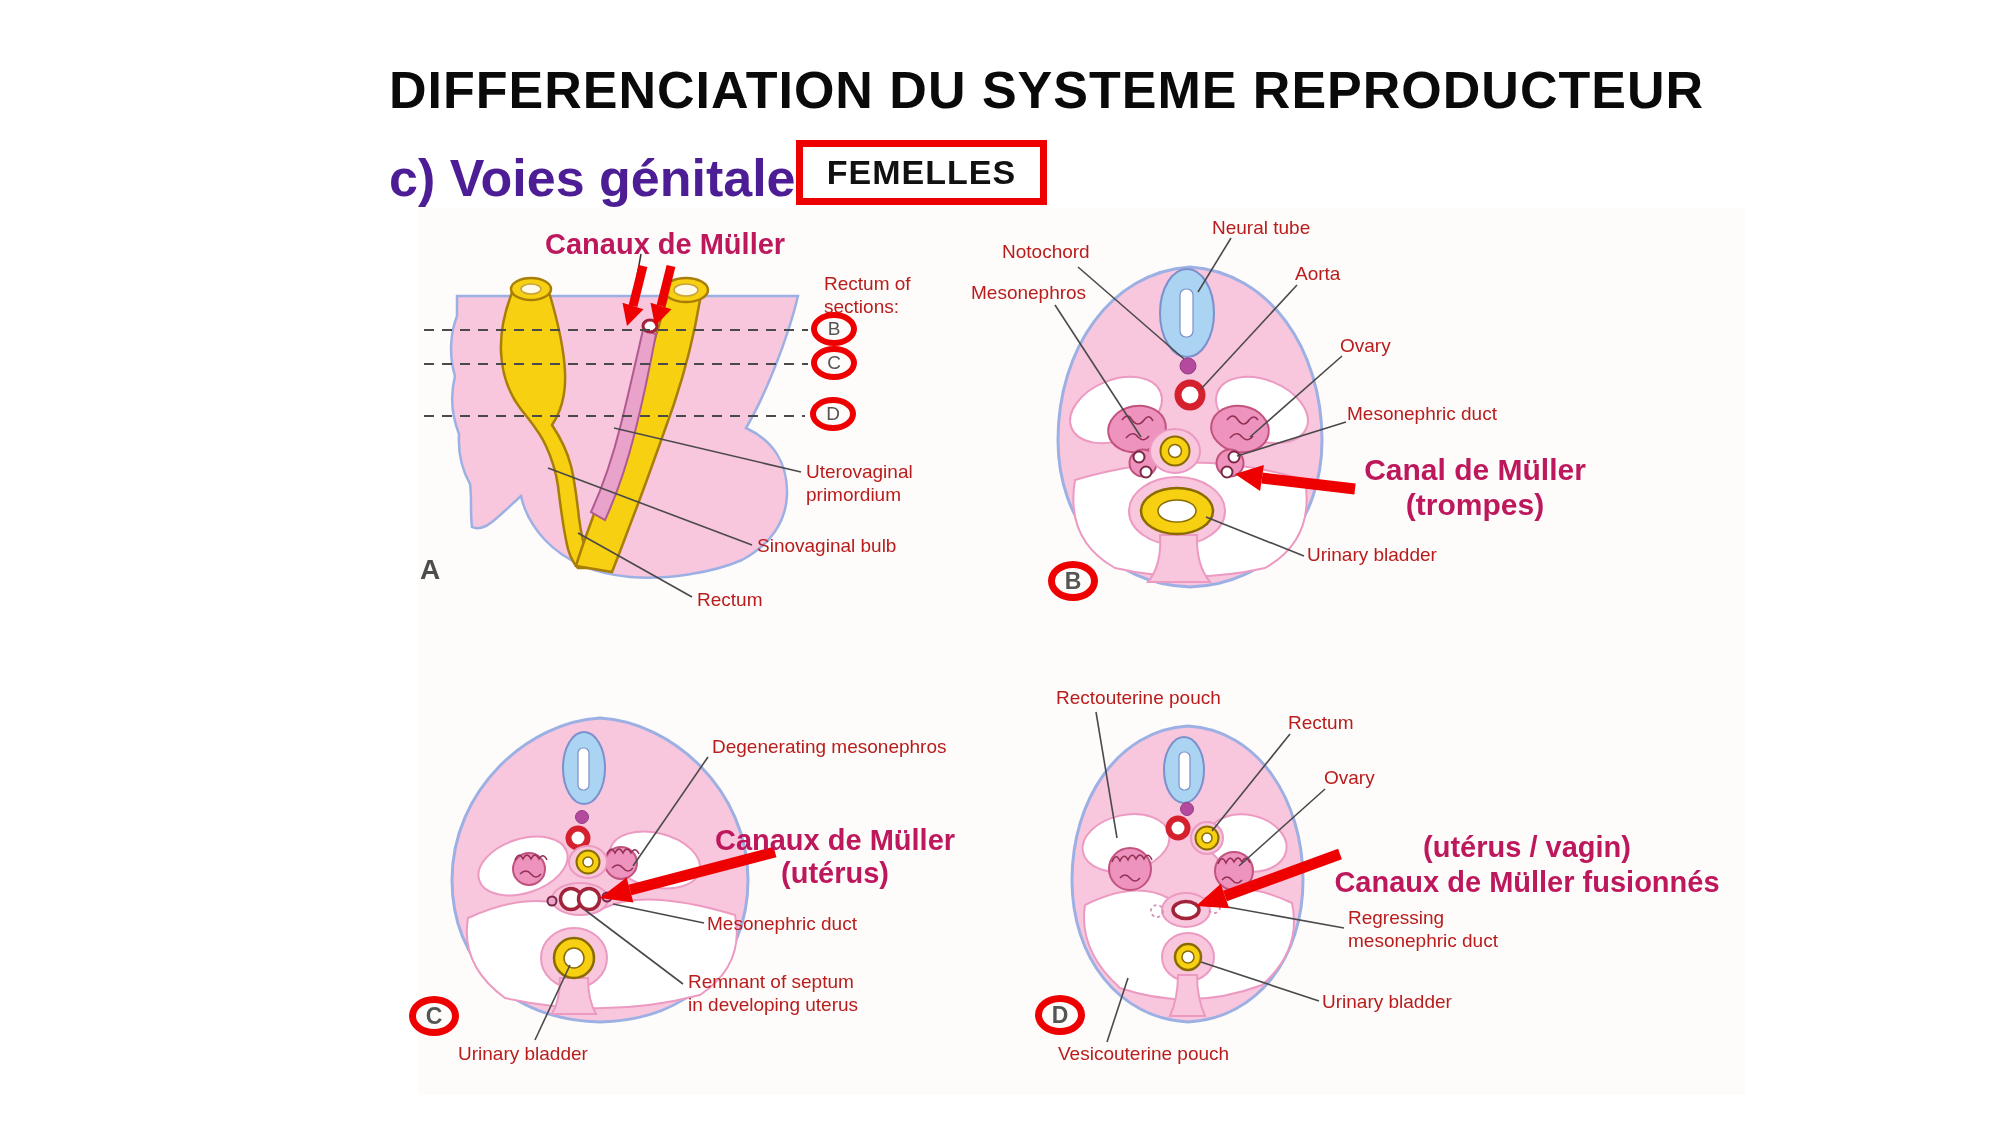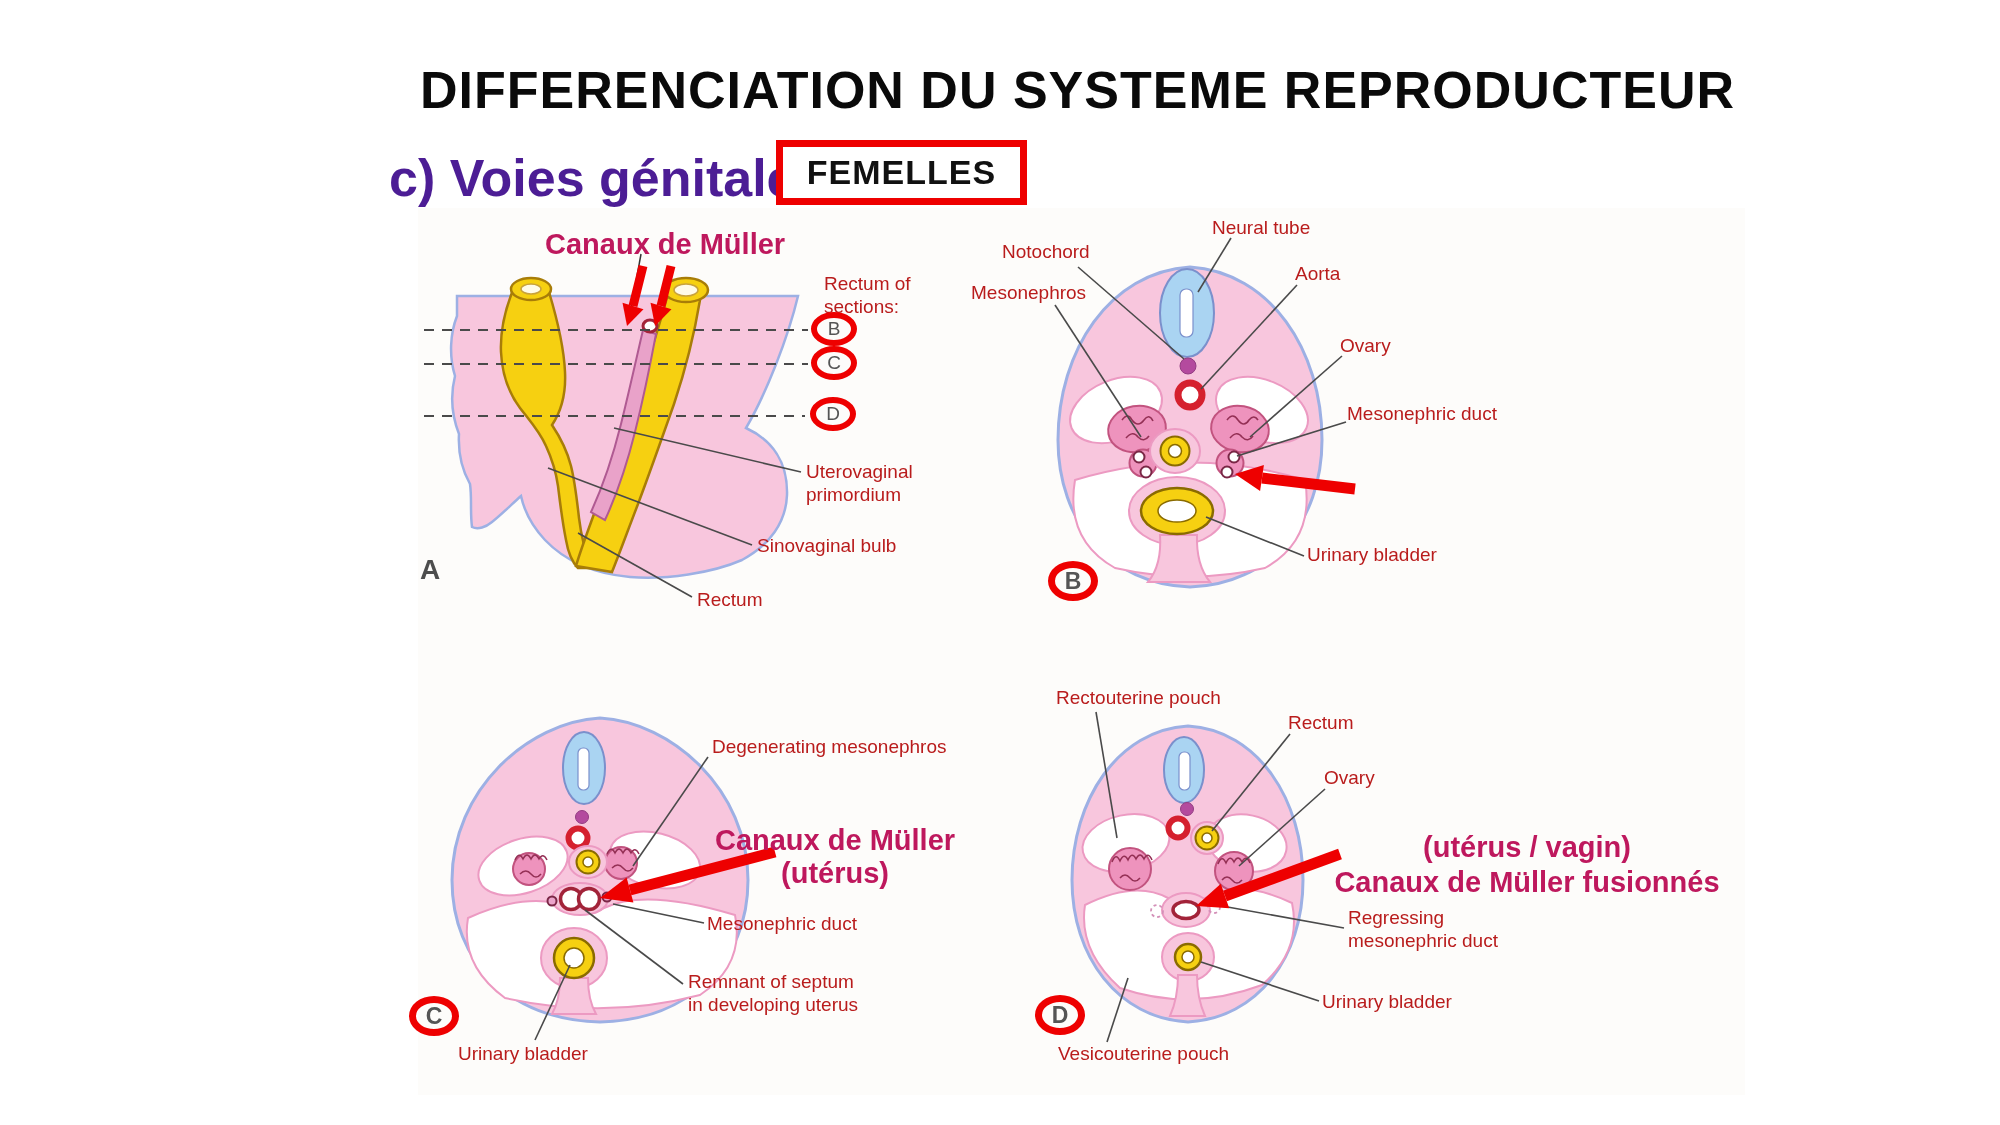--- a/index.html
+++ b/index.html
@@ -204,23 +204,23 @@
       <line x1="1201" y1="962" x2="1319" y2="1001" stroke="#4a4a4a" stroke-width="1.6"></line>
       <line x1="1128" y1="978" x2="1107" y2="1042" stroke="#4a4a4a" stroke-width="1.6"></line>
 
       <g fill="#ee0000" stroke="#ee0000">
         <line x1="1340" y1="854" x2="1225" y2="896" stroke-width="11"></line>
         <polygon points="1196,906 1220.8,883.7 1229.2,908.3" stroke="none"></polygon>
       </g>
     </g>
   </svg>
 
-  <div class="abs page-title" style="left:389px;top:60px;margin-left:31px;">DIFFERENCIATION DU SYSTEME REPRODUCTEUR</div>
+  <div class="abs page-title" style="left:389px;top:60px;">DIFFERENCIATION DU SYSTEME REPRODUCTEUR</div>
   <div class="abs subtitle" style="left:389px;top:148px;">c) Voies génitales</div>
-  <div class="abs badge" style="left:776px;top:140px;">
+  <div class="abs badge" style="left:796px;top:140px;">
     <span>FEMELLES</span>
   </div>
 
   <div class="red-ann" style="left:545px;top:228px;font-size:29px;">Canaux de Müller</div>
   <div class="lbl" style="left:824px;top:272px;">
     <span>Rectum of</span>
     <span>sections:</span>
   </div>
   <div class="ring small" style="left:811px;top:312px;">
       <span>B</span>
@@ -238,20 +238,24 @@
   <div class="lbl" style="left:757px;top:534px;">Sinovaginal bulb</div>
   <div class="lbl" style="left:697px;top:588px;">Rectum</div>
   <div class="panel-letter" style="left:420px;top:554px;">A</div>
 
   <div class="lbl" style="left:1002px;top:240px;">Notochord</div>
   <div class="lbl" style="left:1212px;top:216px;">Neural tube</div>
   <div class="lbl" style="left:1295px;top:262px;">Aorta</div>
   <div class="lbl" style="left:971px;top:281px;">Mesonephros</div>
   <div class="lbl" style="left:1340px;top:334px;">Ovary</div>
   <div class="lbl" style="left:1347px;top:402px;">Mesonephric duct</div>
+  <div class="red-ann center" style="left:1340px;top:452px;width:270px;font-size:30px;line-height:35px;">
+    <span>Canal de Müller</span>
+    <span>(trompes)</span>
+  </div>
   <div class="lbl" style="left:1307px;top:543px;">Urinary bladder</div>
   <div class="ring big" style="left:1048px;top:561px;">
       <span>B</span>
     </div>
 
   <div class="lbl" style="left:712px;top:735px;">Degenerating mesonephros</div>
   <div class="red-ann center" style="left:695px;top:824px;width:280px;font-size:29px;line-height:33px;">
     <span>Canaux de Müller</span>
     <span>(utérus)</span>
   </div>

